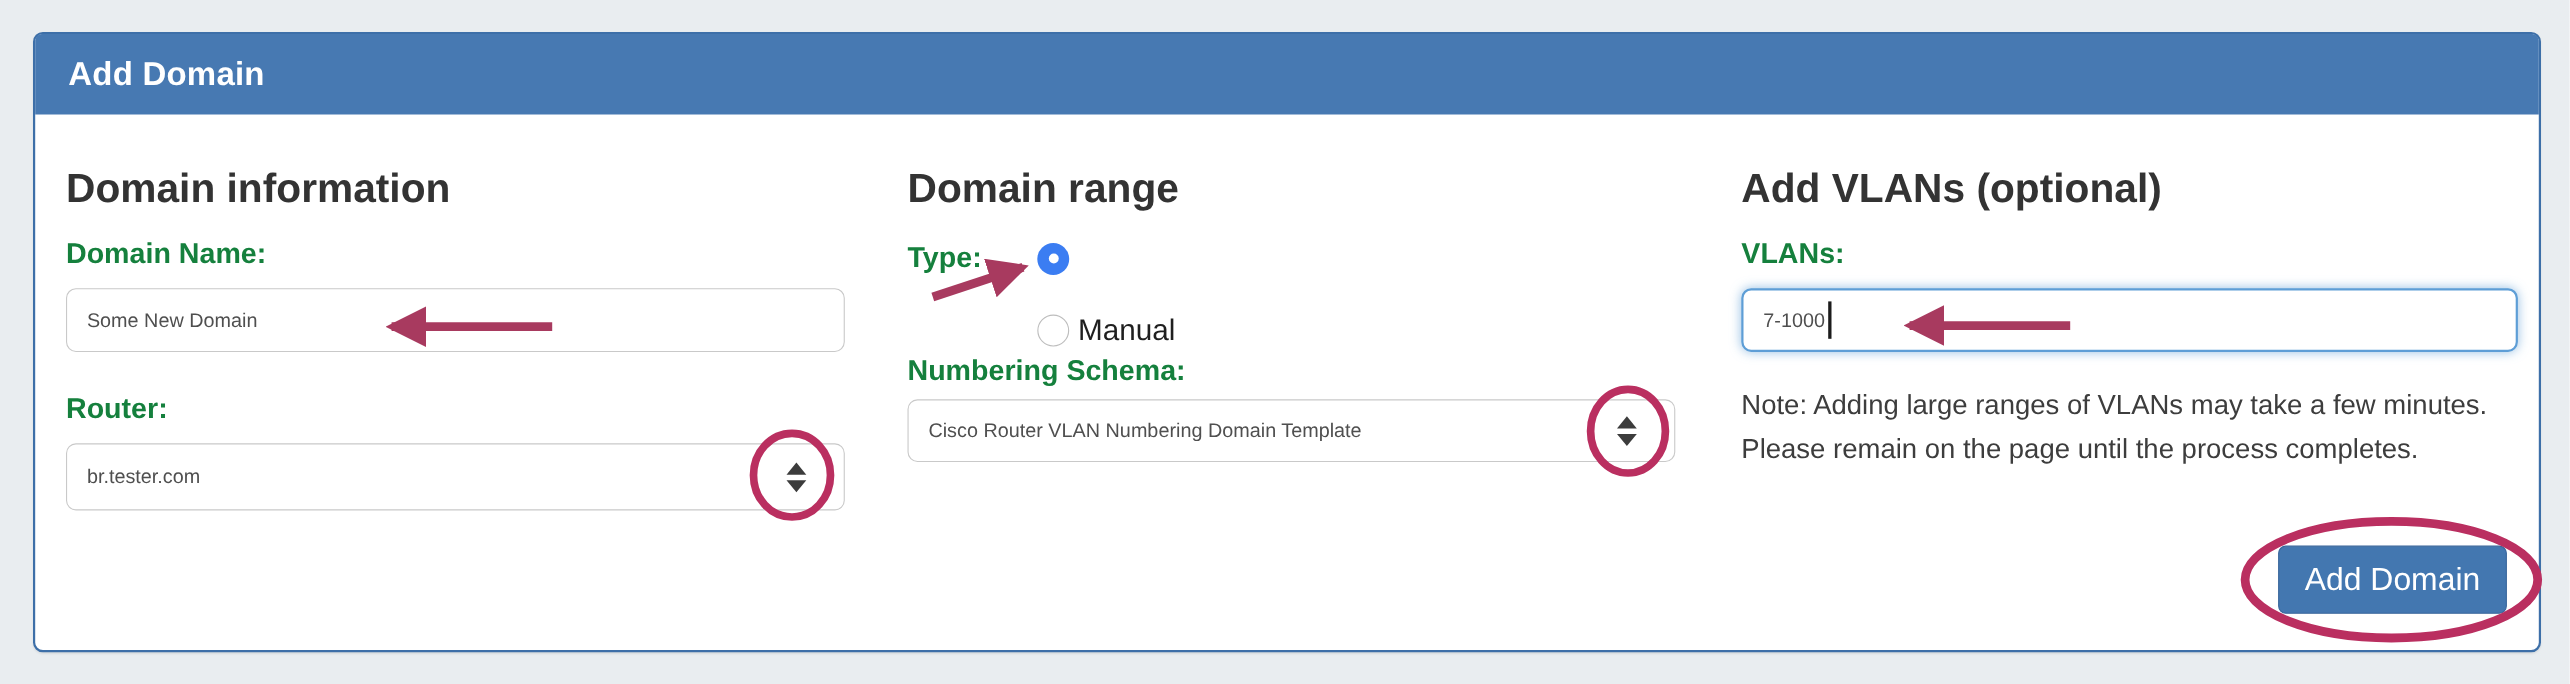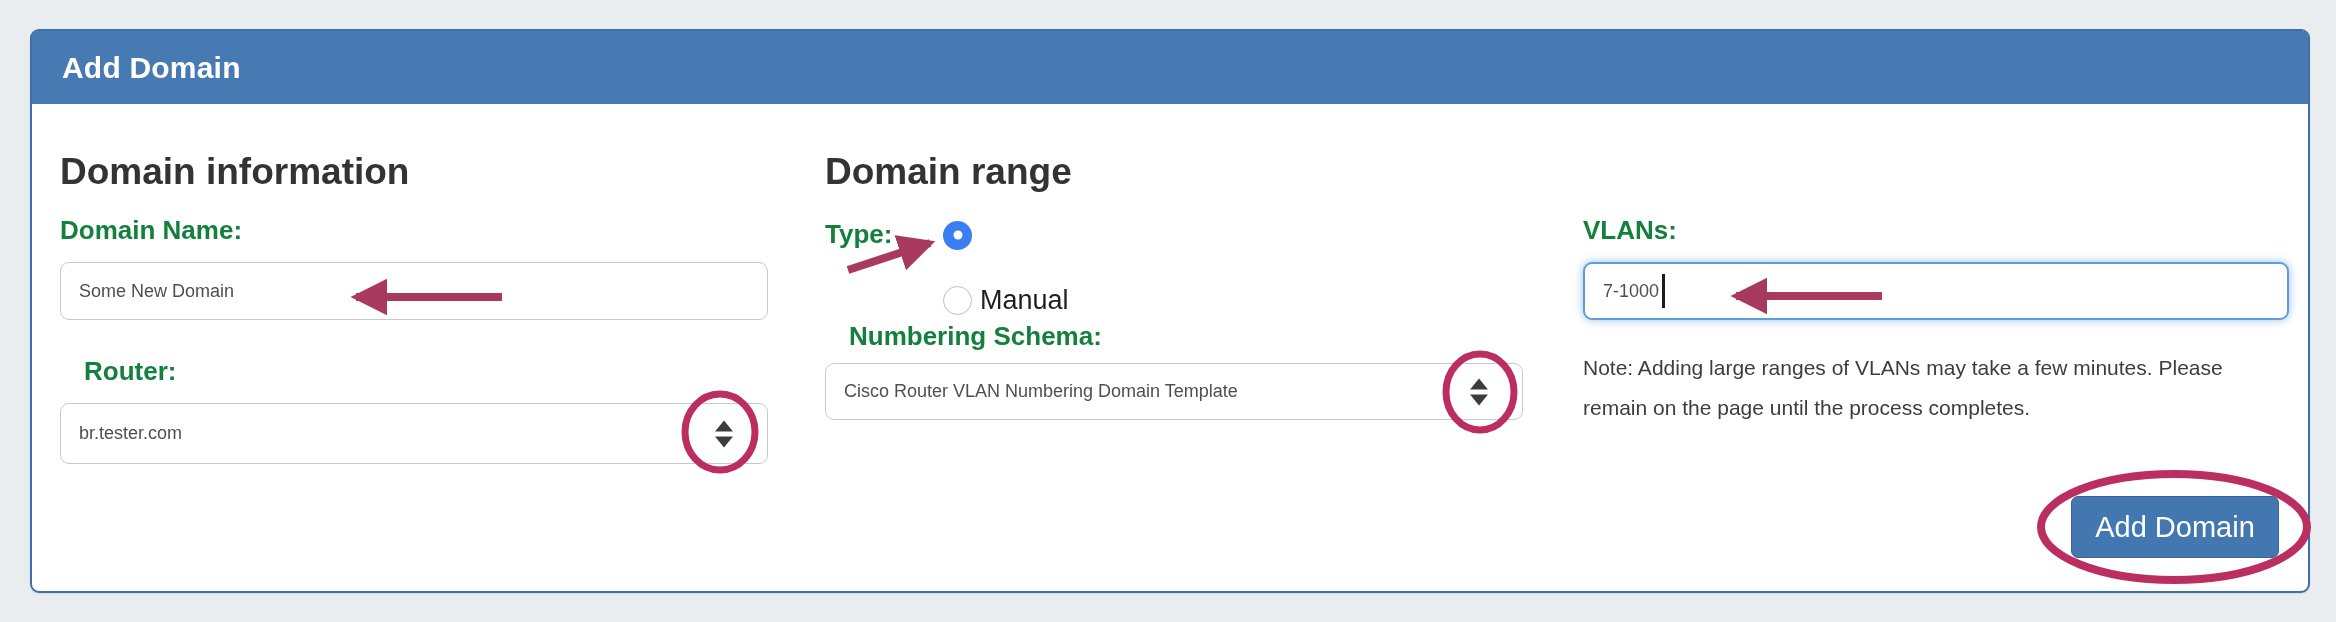--- a/index.html
+++ b/index.html
@@ -35,22 +35,22 @@
 
   .heading{
     position:absolute;top:48px;left:0;margin:0;
     font-size:37px;font-weight:700;color:#333333;line-height:1.1;
   }
   .field-label{
     position:absolute;left:0;
     font-size:26px;font-weight:700;color:#15803d;line-height:1.1;
   }
   .label1{top:112px;}
-  #col1 .label2{top:253px;margin-left:24px;}
-  #col2 .label-schema{top:218px;margin-left:24px;}
+  #col1 .label2{top:253px;}
+  #col2 .label-schema{top:218px;}
 
   
   .text-input,.select{
     position:absolute;left:0;box-sizing:border-box;background:#fff;
     display:flex;align-items:center;
     border:1.5px solid #c9c9c9;border-radius:9px;
     font-size:18px;color:#4f4f4f;padding:0 18px;
   }
   input.text-input{color:#4f4f4f;outline:none;}
   .input1{top:158px;width:100%;height:58px;}
@@ -91,21 +91,21 @@
   }
   .radio.selected::after{
     content:"";position:absolute;left:50%;top:50%;transform:translate(-50%,-50%);
     width:9px;height:9px;border-radius:50%;background:#ffffff;
   }
   .radio-label{font-size:27px;color:#1f1f1f;}
 
   
   .note{
     position:absolute;top:244px;left:0;width:692px;margin:0;
-    font-size:21px;line-height:40px;color:#3d3d3d;
+    font-size:25px;line-height:40px;color:#3d3d3d;
   }
   .btn{
     position:absolute;top:392px;right:10px;width:208px;height:62px;
     background:#4377b0;border:1px solid #38659b;border-radius:7px;
     color:#ffffff;font-size:29px;font-family:"Liberation Sans",sans-serif;
     display:flex;align-items:center;justify-content:center;cursor:pointer;
   }
 
   
   .annotations{
@@ -159,20 +159,21 @@
         <div class="select select2" role="listbox">
           <span class="select-value">Cisco Router VLAN Numbering Domain Template</span>
           <span class="updown">
             <i class="tri up"></i>
               <i class="tri down"></i>
           </span>
         </div>
       </div>
 
       <div class="col" id="col3">
+        <h3 class="heading">Add VLANs (optional)</h3>
 
         <label class="field-label label1">VLANs:</label>
         <div class="text-input input1 focused">
           <span>7-1000</span>
           <span class="caret"></span>
         </div>
 
         <p class="note">Note: Adding large ranges of VLANs may take a few minutes. Please remain on the page until the process completes.</p>
 
         <button class="btn">Add Domain</button>

